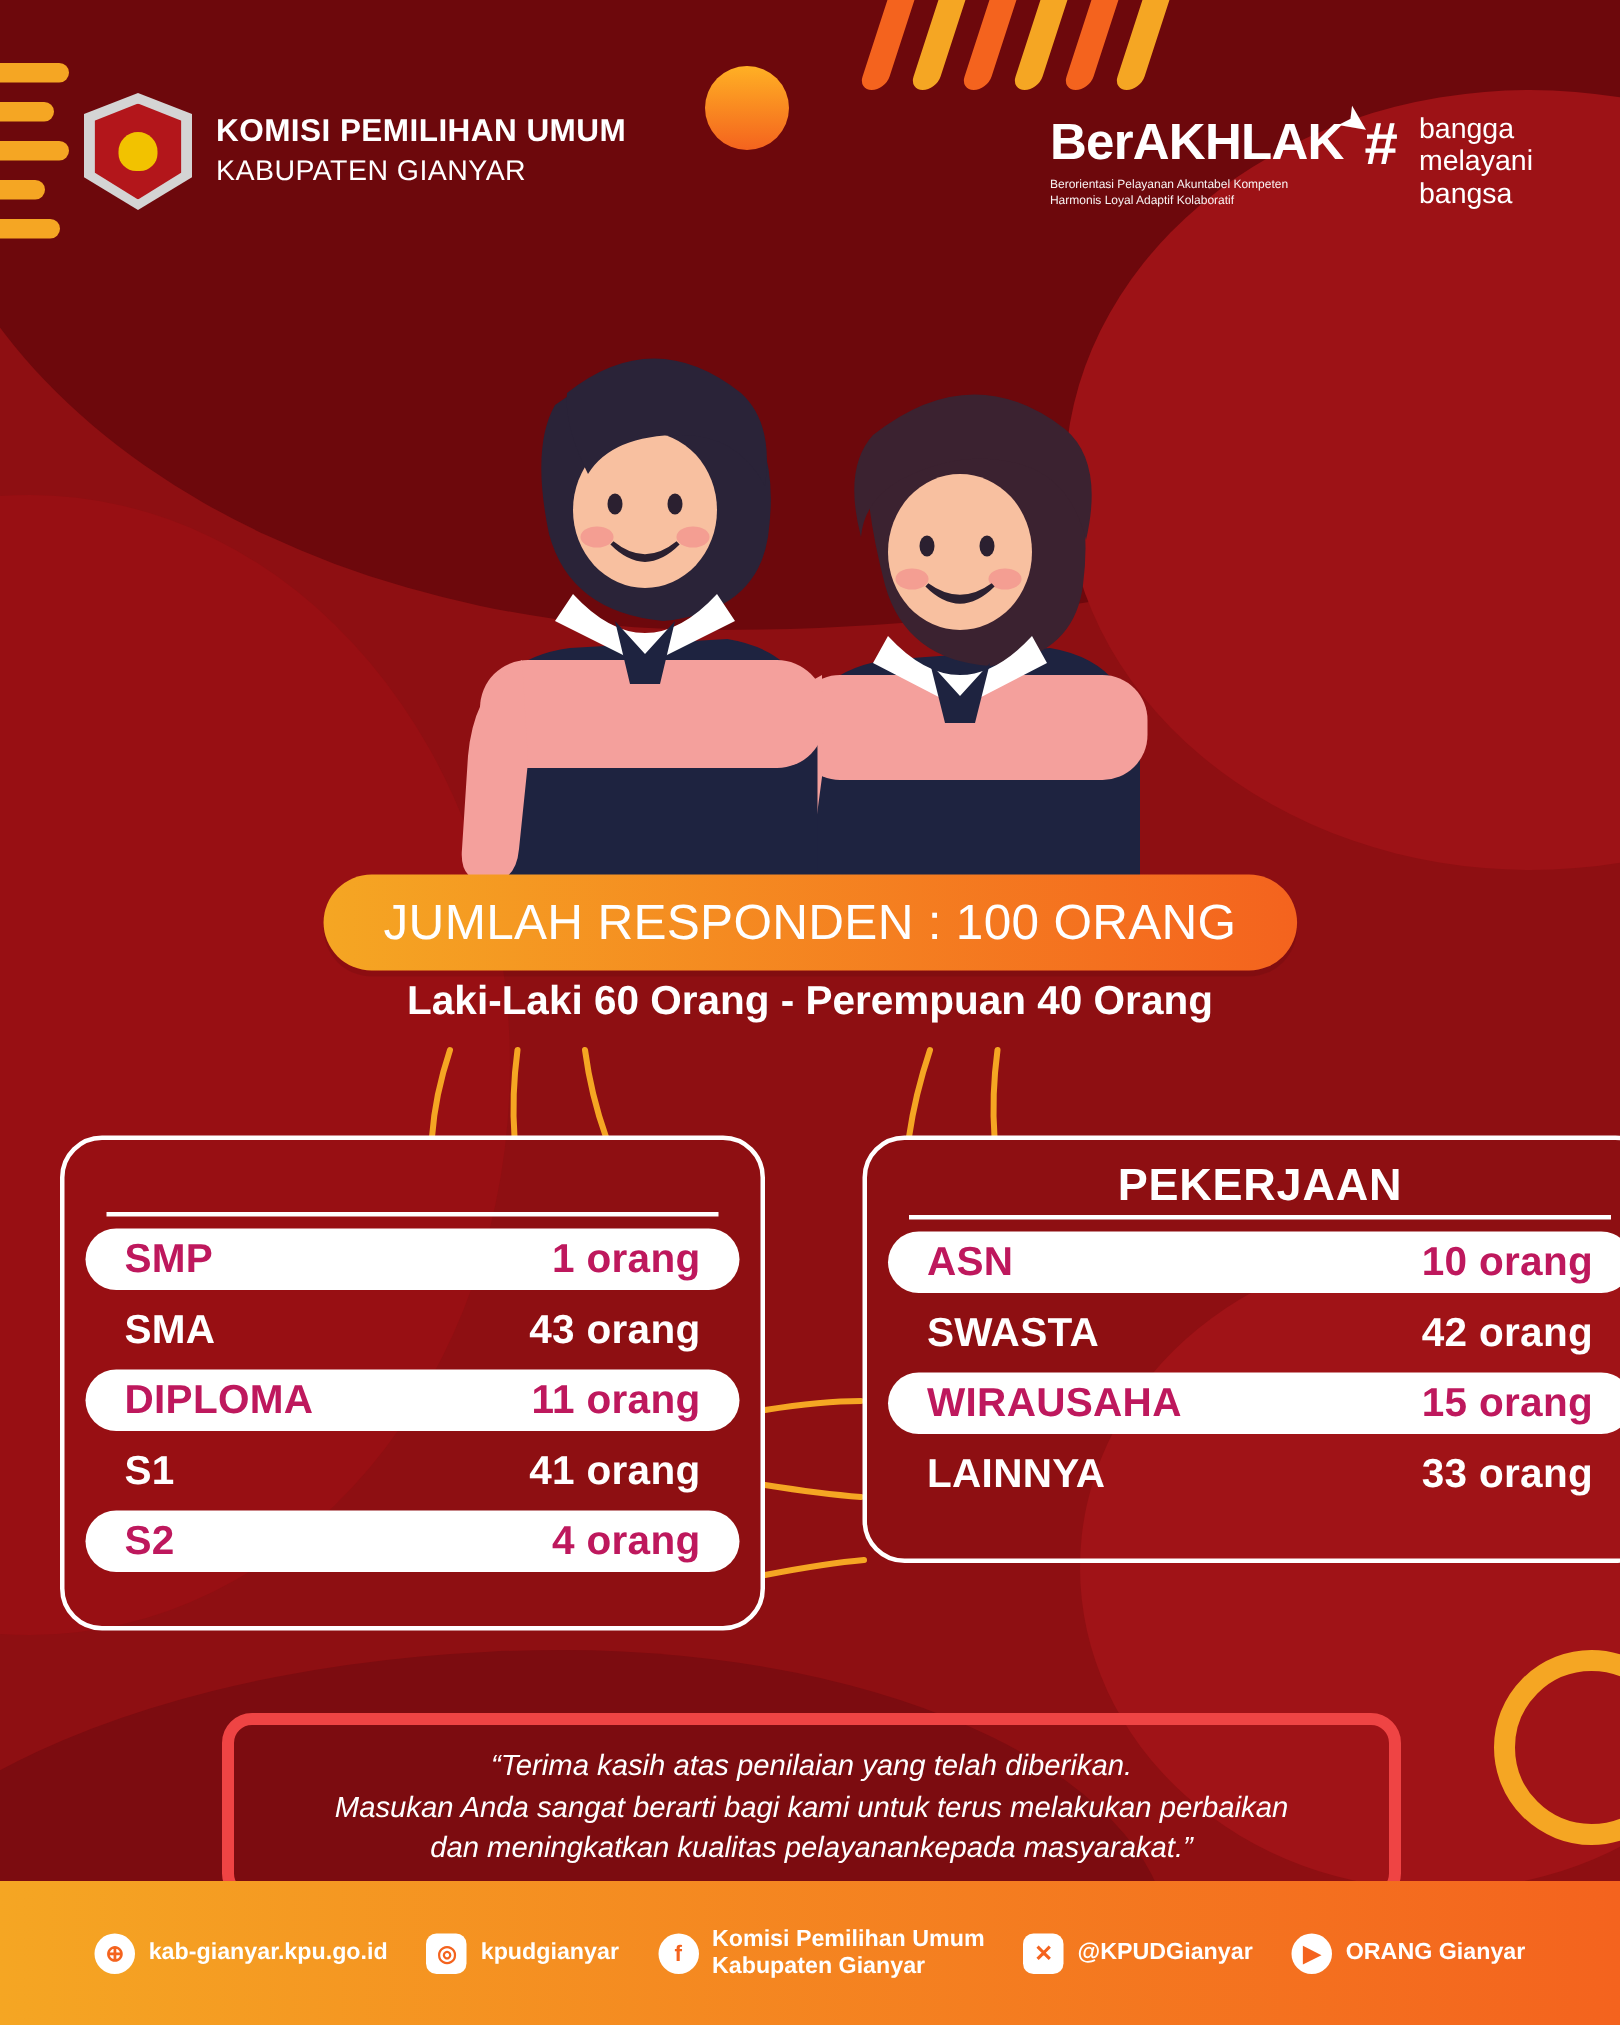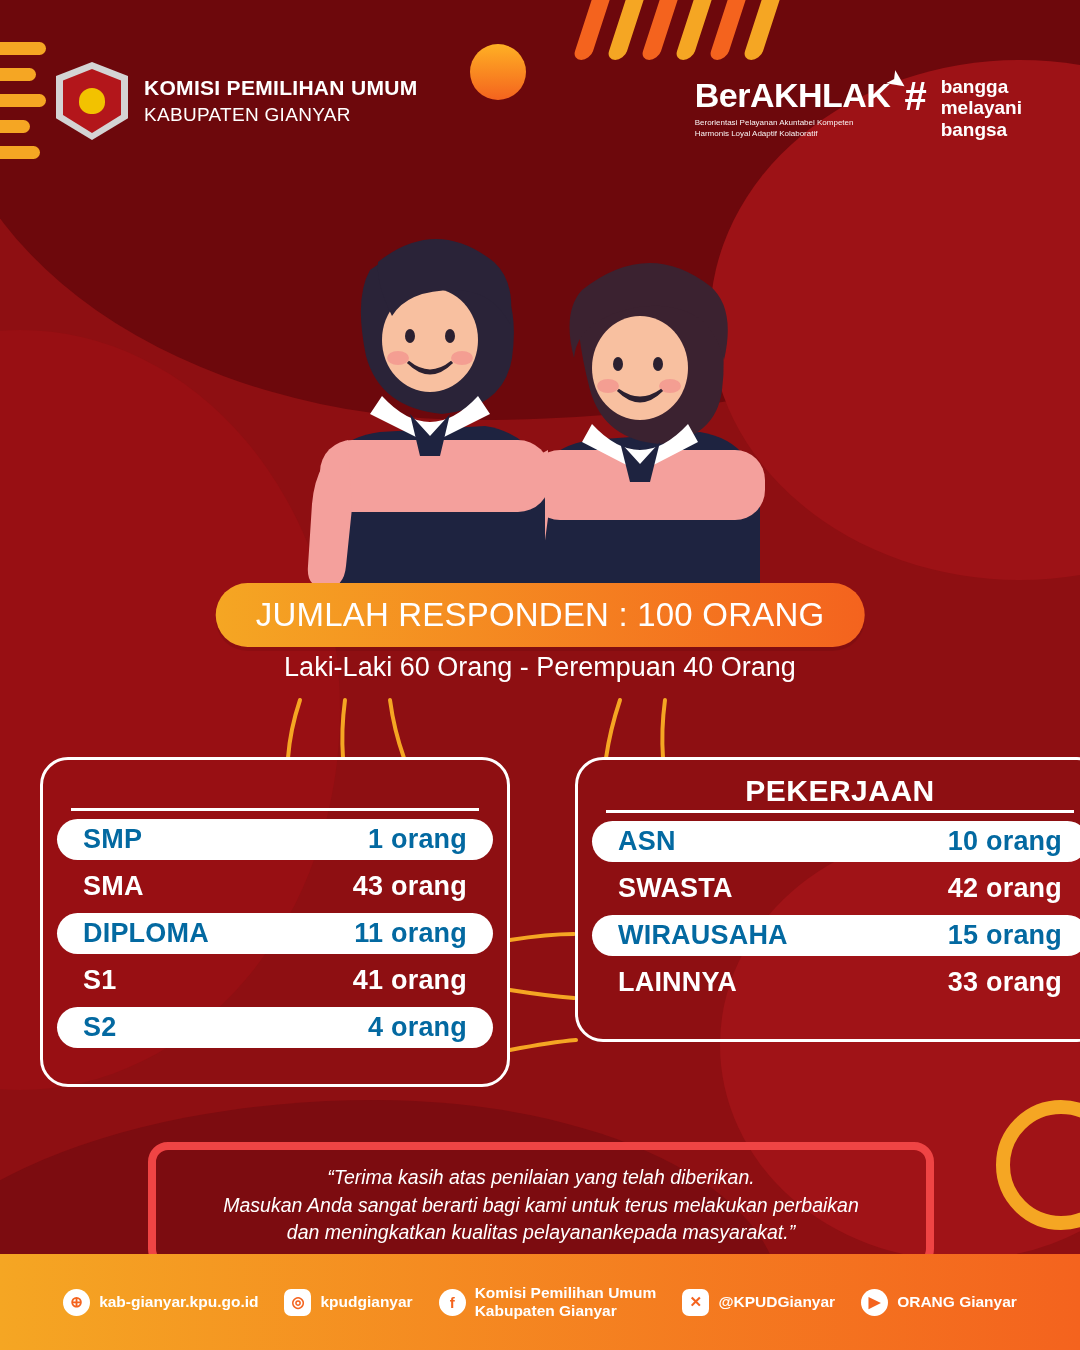--- a/index.html
+++ b/index.html
@@ -104,36 +104,36 @@
   .kpu-text { color:#fff; }
   .kpu-text .l1 { font-size: 21px; font-weight: bold; letter-spacing:.3px; }
   .kpu-text .l2 { font-size: 19px; margin-top: 4px; letter-spacing:.3px; }
 
   .berakhlak { position: absolute; top: 76px; right: 58px; z-index:5; display:flex; align-items:flex-start; gap:14px;}
   .ber-left { color:#fff; text-align:left; }
   .ber-title { font-size: 34px; font-weight: bold; letter-spacing:-0.5px; position:relative;}
   .ber-title .arrow { position:absolute; right:-16px; top:-8px; color:#fff; font-size:22px; transform:rotate(35deg);}
   .ber-sub { font-size: 8px; line-height: 1.35; margin-top: 3px; opacity:.95; max-width: 190px;}
   .ber-hash { font-size: 40px; font-weight: bold; color:#fff; line-height:1; }
-  .ber-right { color:#fff; font-size: 19px; font-weight: bold; line-height:1.12; }
+  .ber-right { color:#fff; font-size: 19px; font-weight: normal; line-height:1.12; }
 
   
   .illus { position:absolute; top:150px; left: 50%; transform: translateX(-50%); width: 620px; height: 470px; z-index: 3; }
 
   
   .title-pill {
     position:absolute; top: 583px; left: 50%; transform: translateX(-50%);
     background: linear-gradient(90deg,#f5a623,#f4631e);
     border-radius: 40px; padding: 13px 40px; z-index: 6;
     box-shadow: 0 4px 0 rgba(0,0,0,.08);
   }
   .title-pill span { color:#fff; font-size: 33px; font-weight: normal; letter-spacing:.2px; white-space:nowrap;}
   .subtitle {
     position:absolute; top: 652px; width: 100%; text-align:center; z-index:6;
-    color:#fff; font-size: 27px; font-weight: normal;
+    color:#fff; font-size: 27px; font-weight: bold;
   }
 
   
   .connectors { position:absolute; top: 690px; left:0; width:1080px; height: 400px; z-index: 2; }
 
   
   .card {
     position:absolute; border: 3px solid #fff; border-radius: 28px; z-index: 5;
   }
   .card-left  { top: 757px; left: 40px;  width: 470px; height: 330px; }
@@ -144,21 +144,21 @@
     padding-top: 14px; letter-spacing:.5px; min-height: 46px;
   }
   .card-rule { height: 3px; background:#fff; margin: 2px 28px 8px; }
 
   .rows { padding: 0 14px; }
   .row {
     display:flex; justify-content:space-between; align-items:center;
     border-radius: 26px; margin: 6px 0; padding: 5px 26px;
     font-size: 27px; font-weight: bold;
   }
-  .row.hl { background:#fff; color:#0369a1; }
+  .row.hl { background:#fff; color:#be185d; }
   .row.plain { background: transparent; color:#fff; }
   .row .label { letter-spacing:.2px; }
   .row .value { letter-spacing:.2px; }
 
   
   .quote {
     position:absolute; left: 148px; top: 1142px; width: 786px;
     border: 8px solid #ef4444; border-radius: 20px;
     padding: 14px 20px; text-align:center; z-index:5;
   }

